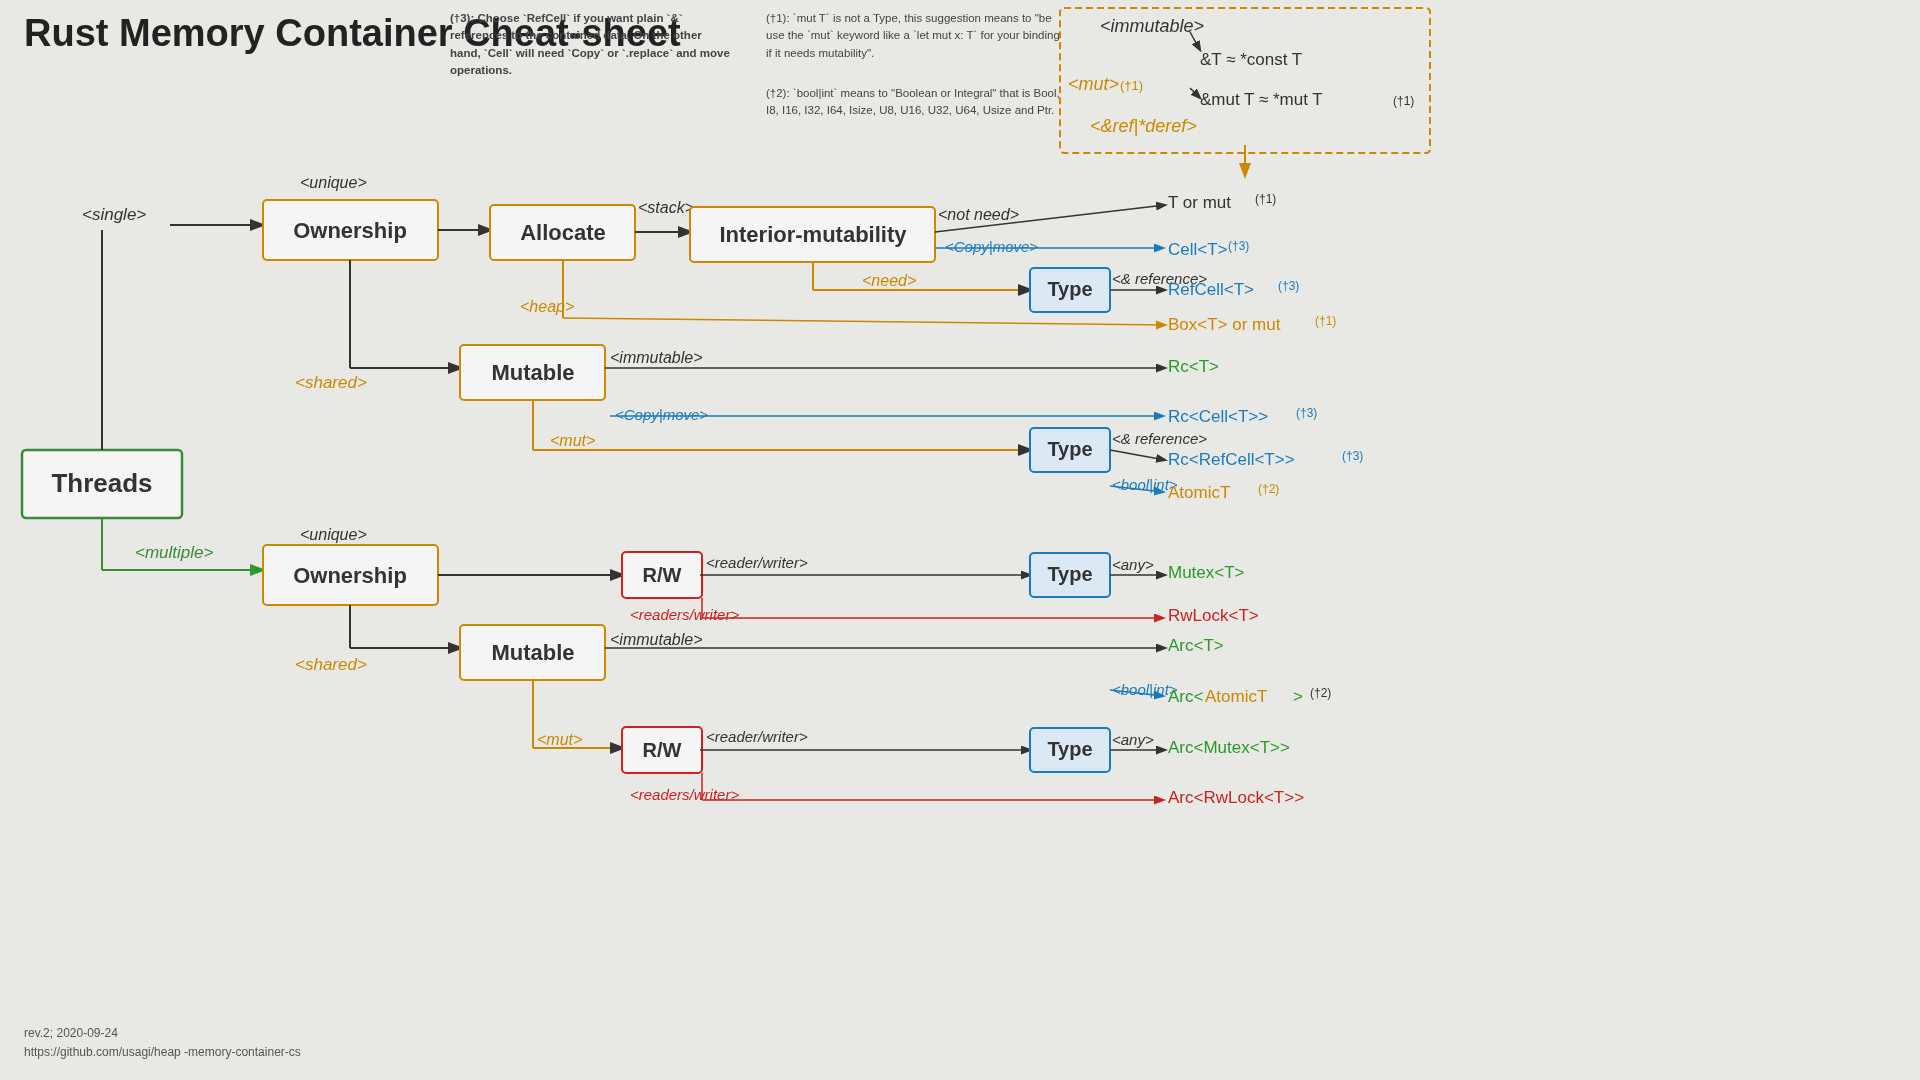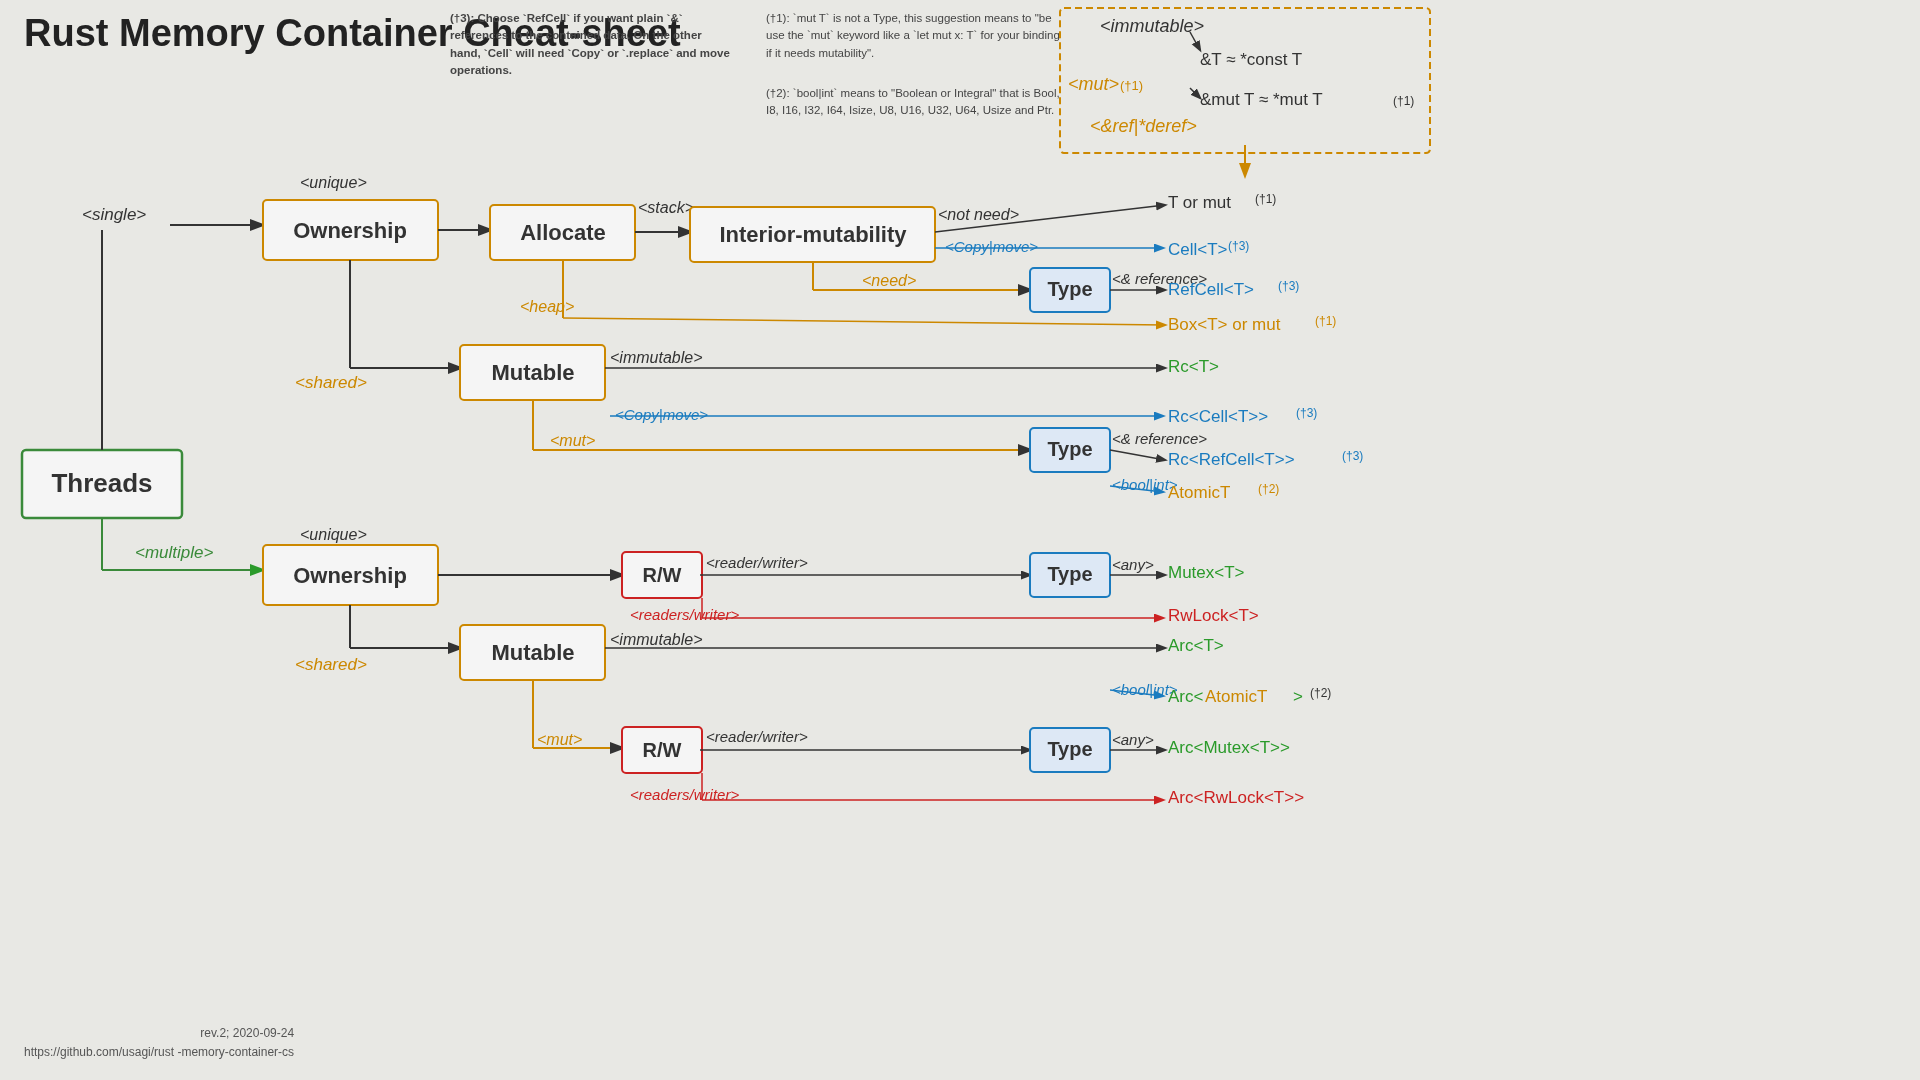--- a/index.html
+++ b/index.html
@@ -47,21 +47,20 @@
       width: 1920px;
       height: 1080px;
     }
     .footer {
       position: absolute;
       bottom: 18px;
       left: 24px;
       font-size: 12px;
       color: #555;
       line-height: 1.6;
-      text-align: right;
     }
   </style>
 </head>
 <body>
 
 <div class="main-title">Rust Memory Container Cheat-sheet</div>
 
 <div class="note-box">
   <span>(†3): Choose `RefCell` if you want plain `&amp;` references to the contained data. On the other hand, `Cell` will need `Copy` or `.replace` and move operations.</span>
 </div>
@@ -307,14 +306,14 @@
   <line x1="702" y1="773" x2="702" y2="800" stroke="#cc2222" stroke-width="1.5"></line>
   <line x1="702" y1="800" x2="1163" y2="800" stroke="#cc2222" stroke-width="1.5" marker-end="url(#arr-red)"></line>
   <text x="1168" y="803" font-size="17" fill="#cc2222">Arc&lt;RwLock&lt;T&gt;&gt;</text>
 
   <line x1="102" y1="260" x2="102" y2="450" stroke="#333" stroke-width="2"></line>
 
 </svg>
 
 <div class="footer">
   <div>rev.2; 2020-09-24</div>
-  <div>https://github.com/usagi/rust -memory-container-cs</div>
+  <div>https://github.com/usagi/heap -memory-container-cs</div>
 </div>
 
 </body></html>

